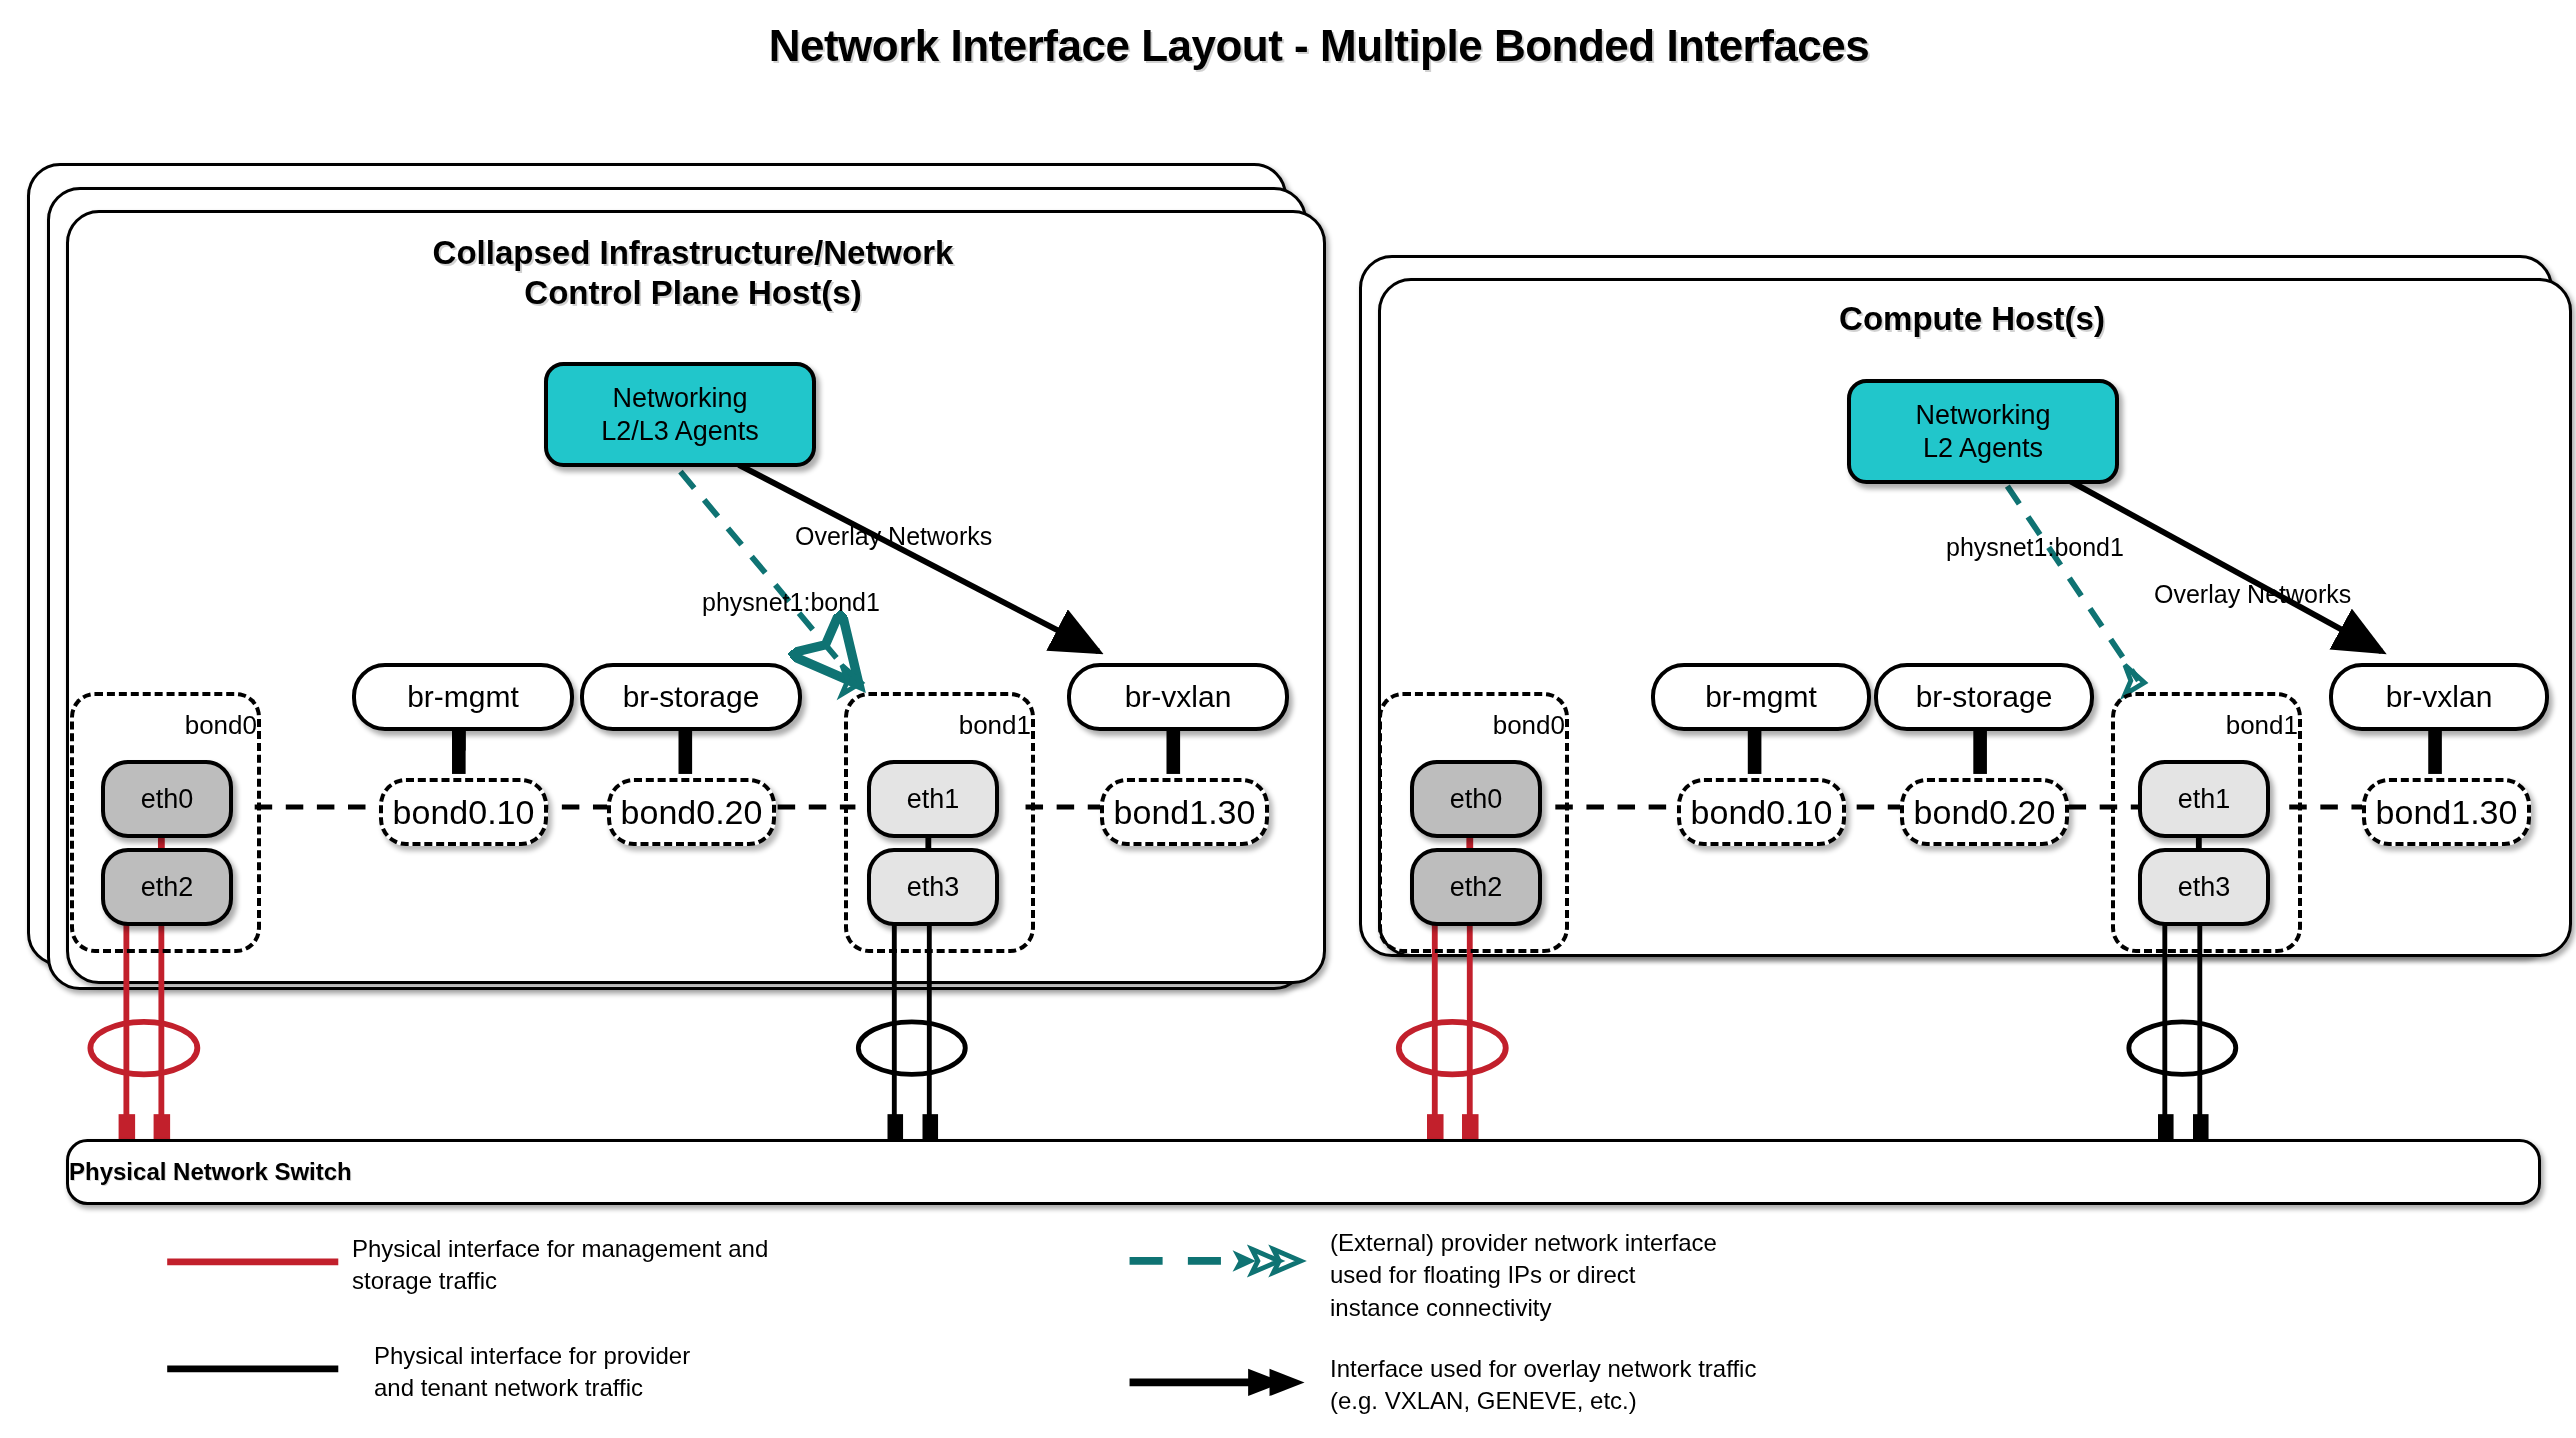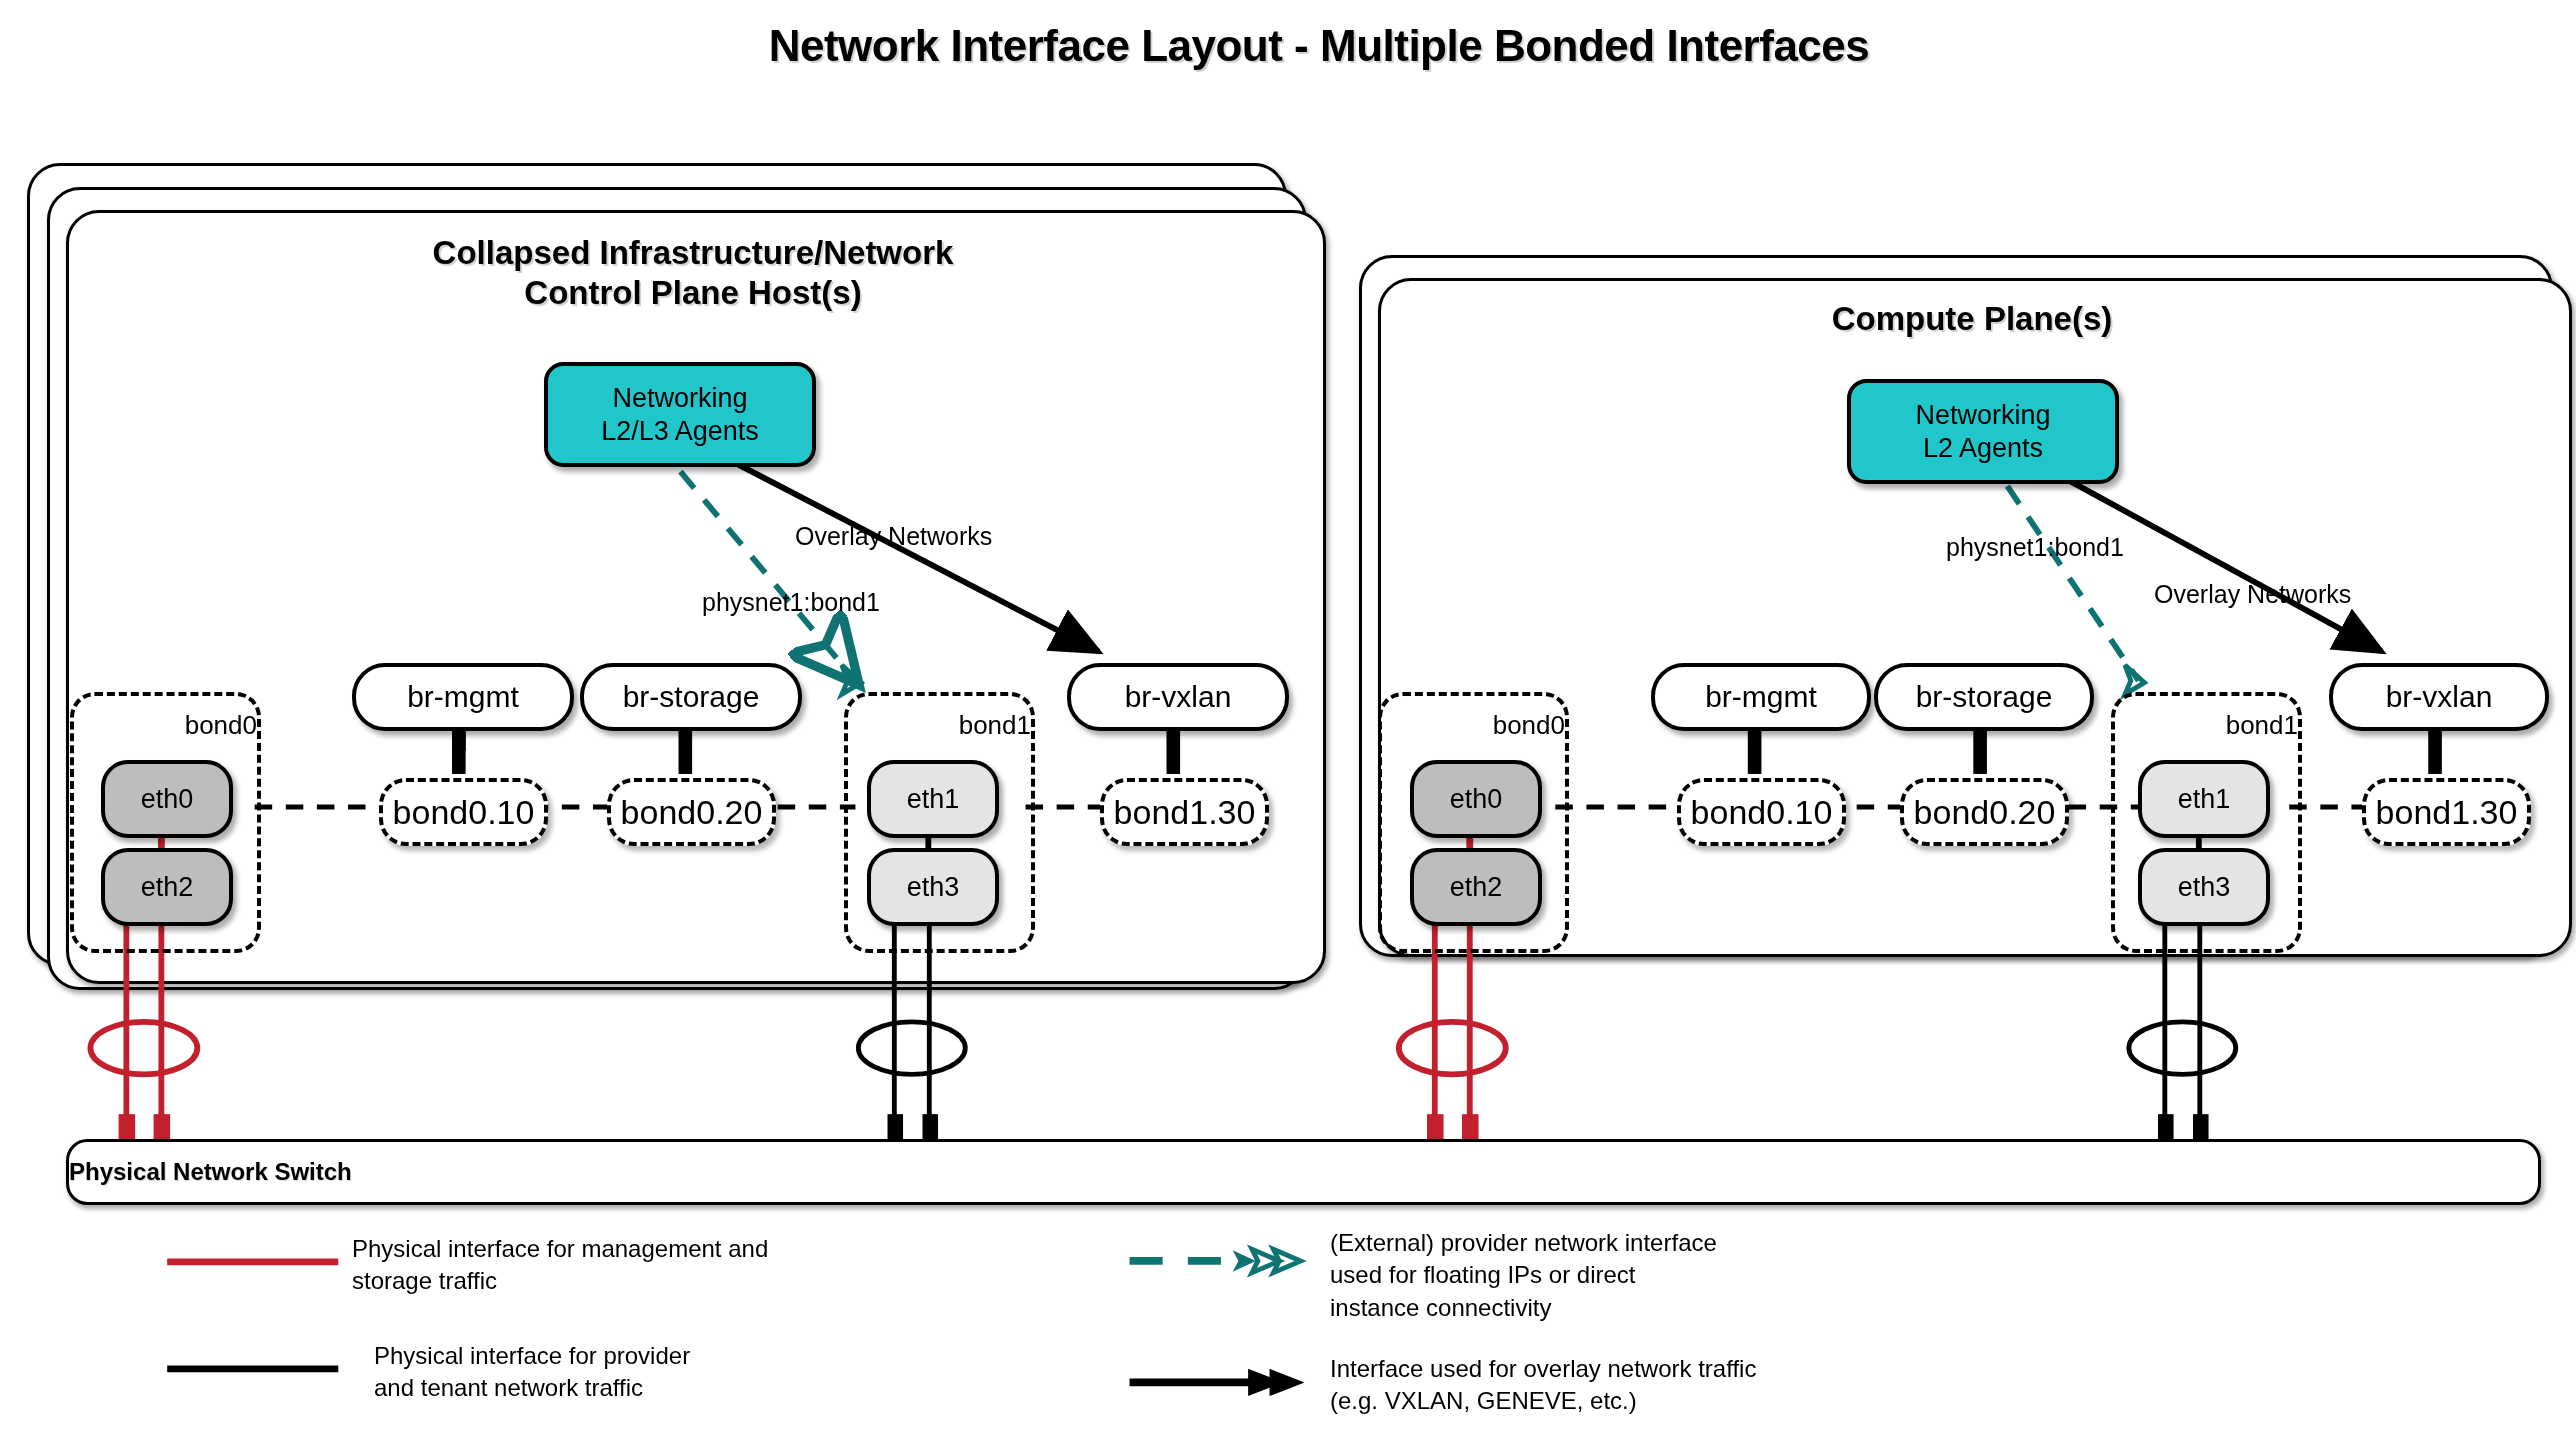--- a/index.html
+++ b/index.html
@@ -90,21 +90,21 @@
 
   <div class="host-title" style="left:212px;top:233px;width:962px;">
     <div>Collapsed Infrastructure/Network</div>
     <div>Control Plane Host(s)</div>
   </div>
 
   <div class="hostcard" style="left:1359px;top:255px;width:1188px;height:696px;"></div>
   <div class="hostcard" style="left:1378px;top:278px;width:1188px;height:673px;"></div>
 
   <div class="host-title" style="left:1378px;top:299px;width:1188px;">
-    <div>Compute Plane(s)</div>
+    <div>Compute Host(s)</div>
   </div>
 
   <svg class="layer" viewBox="0 0 2650 1480" width="2576" height="1439">
     <defs>
       <marker id="tealArrow" markerWidth="14" markerHeight="12" refX="11" refY="6" orient="auto" markerUnits="strokeWidth">
         <path d="M0,0 L12,6 L0,12 L3,6 Z" fill="none" stroke="#0f7373" stroke-width="1.6"></path>
       </marker>
       <marker id="blackArrow" markerWidth="9" markerHeight="8" refX="8" refY="4" orient="auto" markerUnits="strokeWidth">
         <path d="M0,0 L9,4 L0,8 Z" fill="#000"></path>
       </marker>

